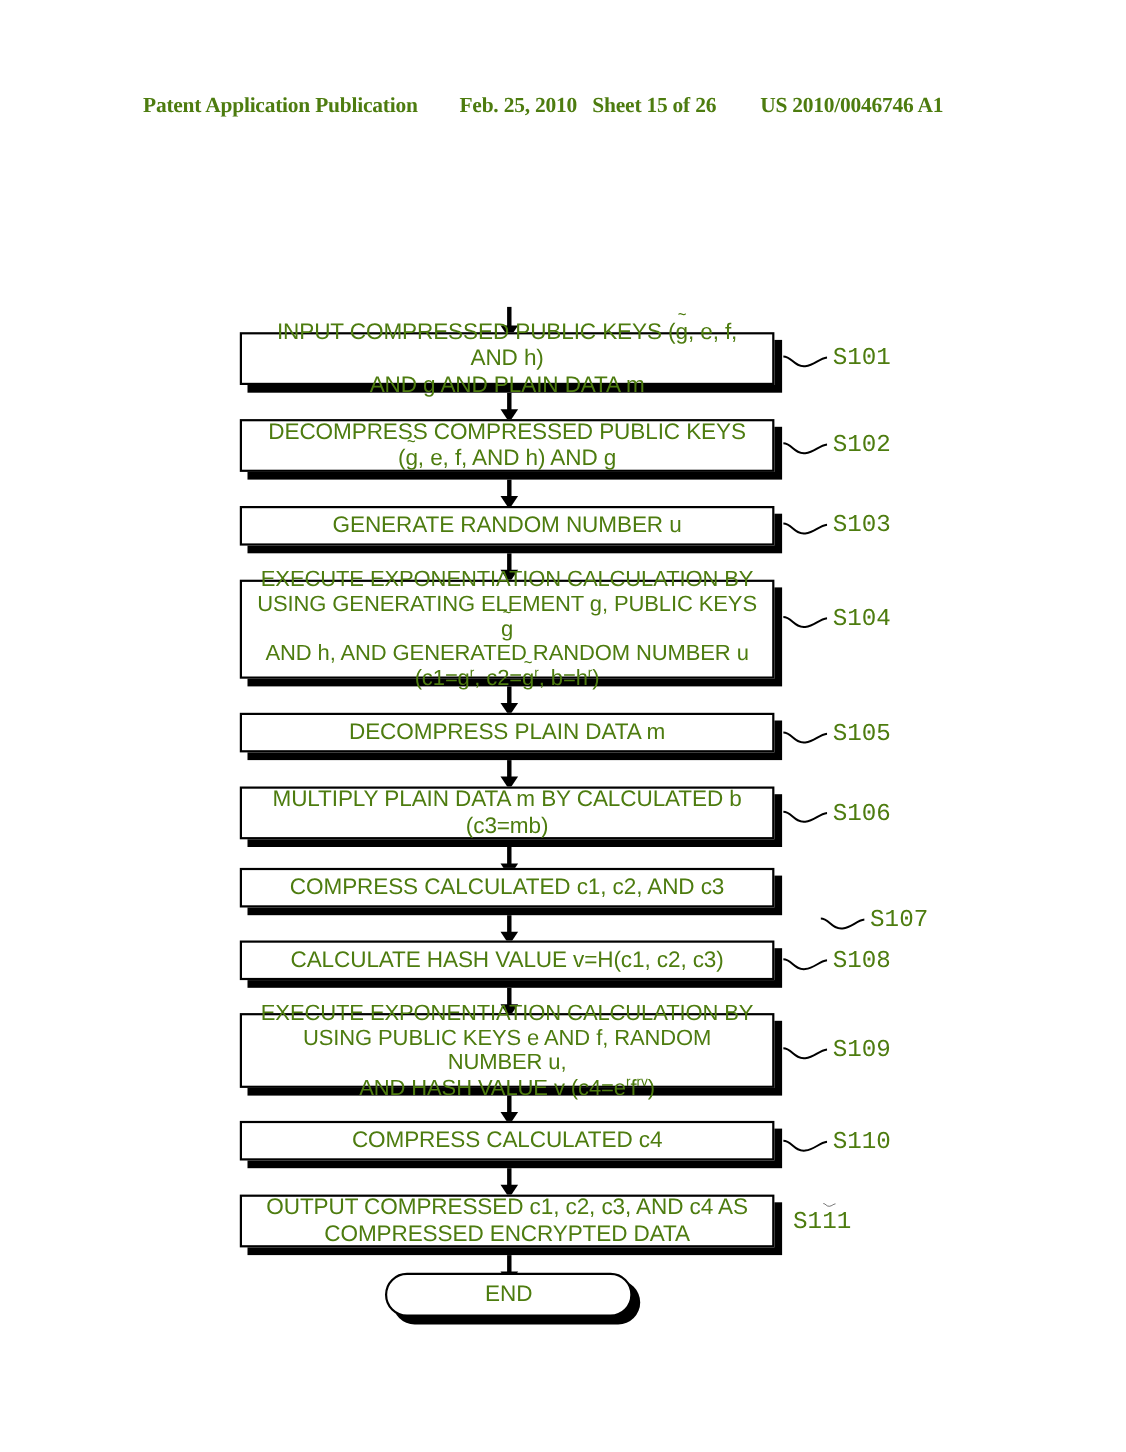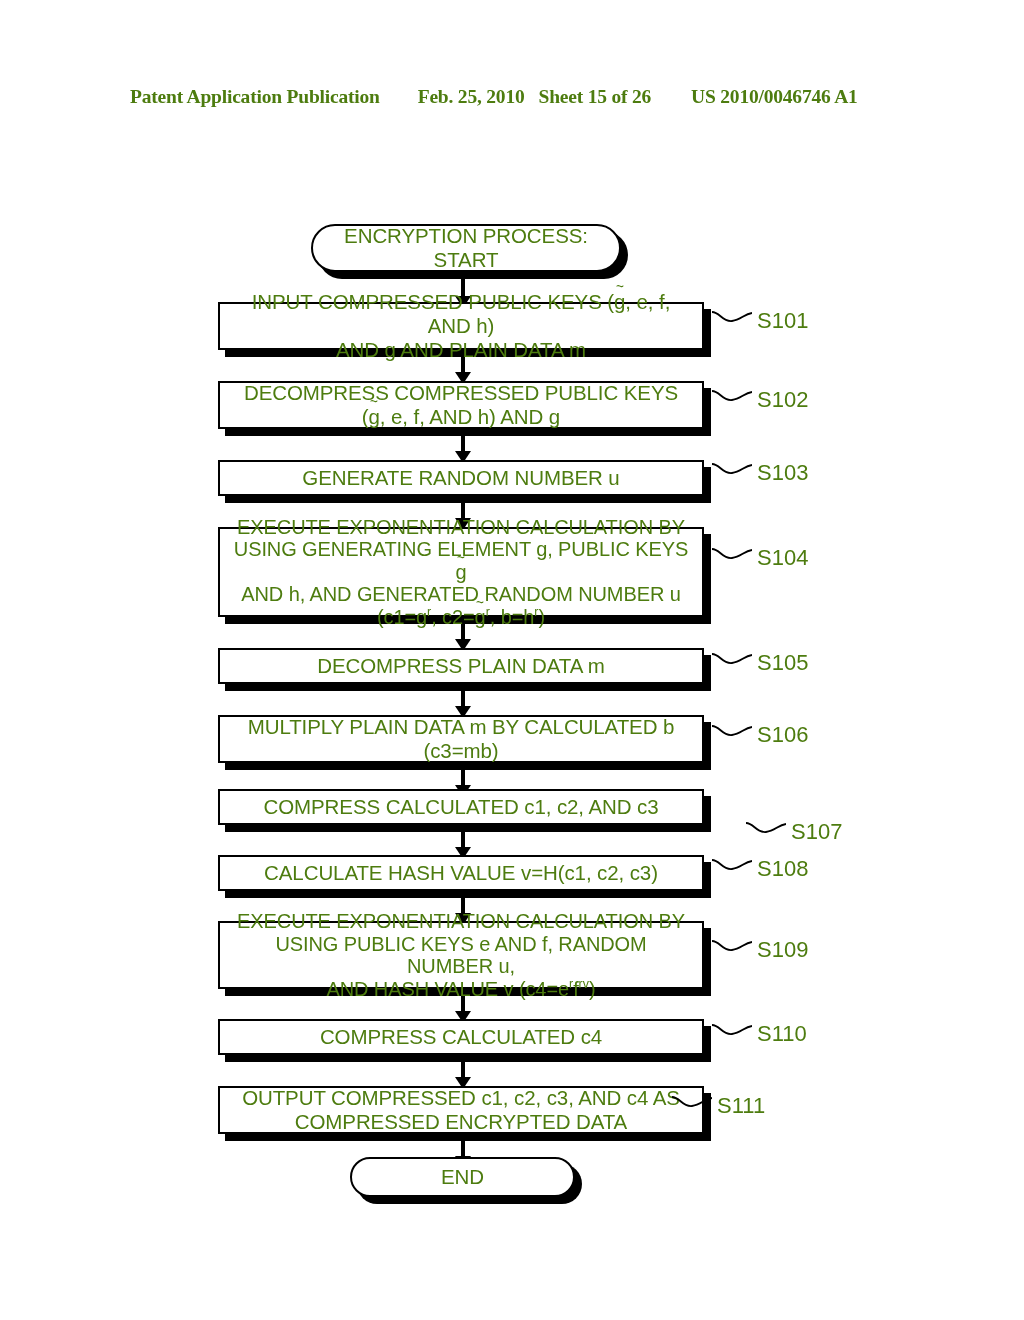--- a/index.html
+++ b/index.html
@@ -136,22 +136,23 @@
     height: 0;
     border-left: 8px solid transparent;
     border-right: 8px solid transparent;
     border-top: 12px solid #000000;
   }
 
   
   .callout {
     position: absolute;
     display: flex;
-    align-items: flex-start;
+    align-items: flex-end;
     height: 30px;
+    font-family: Liberation Mono, monospace;
   }
   .callout .squiggle {
     width: 40px;
     height: 18px;
     display: block;
   }
   .callout .step-text {
     font-size: 22px;
     letter-spacing: 0px;
     margin-left: 5px;
@@ -166,27 +167,20 @@
   <div class="pat-header">
     <span class="h-pub">Patent Application Publication</span>
     <span class="h-date">Feb. 25, 2010</span>
     <span class="h-sheet">Sheet 15 of 26</span>
     <span class="h-num">US 2010/0046746 A1</span>
   </div>
 
 
   <div class="flow">
 
-    <div class="node term" style="left:311px; top:224px; width:310px; height:48px;">
-      <div class="shadow"></div>
-      <div class="face">
-        <div class="label">ENCRYPTION PROCESS:
-START</div>
-      </div>
-    </div>
     <div class="arrow" style="left:461px; top:279px; height:19px;"></div>
 
     <div class="node" style="left:218px; top:302px; width:486px; height:48px;">
       <div class="shadow"></div>
       <div class="face">
         <div class="label">INPUT COMPRESSED PUBLIC KEYS (<span class="tld">g</span>, e, f, AND h)<br>AND g AND PLAIN DATA m</div>
       </div>
     </div>
     <div class="callout" style="left:712px; top:308px;">
       <svg class="squiggle" viewBox="0 0 40 18">
@@ -321,21 +315,21 @@
       <span class="step-text">S110</span>
     </div>
     <div class="arrow" style="left:461px; top:1062px; height:17px;"></div>
 
     <div class="node" style="left:218px; top:1086px; width:486px; height:48px;">
       <div class="shadow"></div>
       <div class="face">
         <div class="label">OUTPUT COMPRESSED c1, c2, c3, AND c4 AS<br>COMPRESSED ENCRYPTED DATA</div>
       </div>
     </div>
-    <div class="callout" style="left:672px; top:1093px;">
+    <div class="callout" style="left:716px; top:1093px;flex-direction:column;">
       <svg class="squiggle" viewBox="0 0 40 18">
         <path d="M0 4 C8 4, 10 14, 20 13 C29 12, 32 6, 40 5" fill="none" stroke="#000" stroke-width="1.8"></path>
       </svg>
       <span class="step-text">S111</span>
     </div>
     <div class="arrow" style="left:461px; top:1141px; height:17px;"></div>
 
     <div class="node term" style="left:350px; top:1157px; width:225px; height:40px;">
       <div class="shadow"></div>
       <div class="face">

